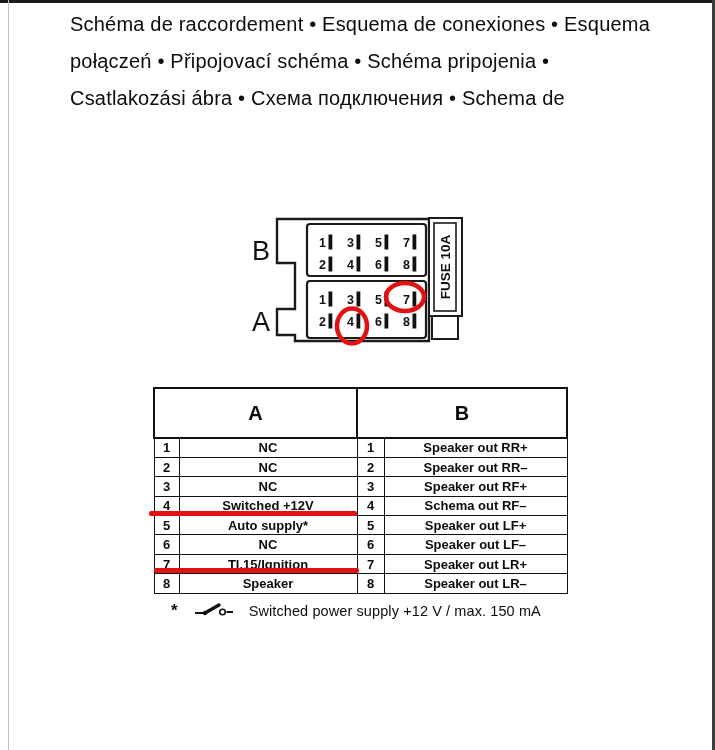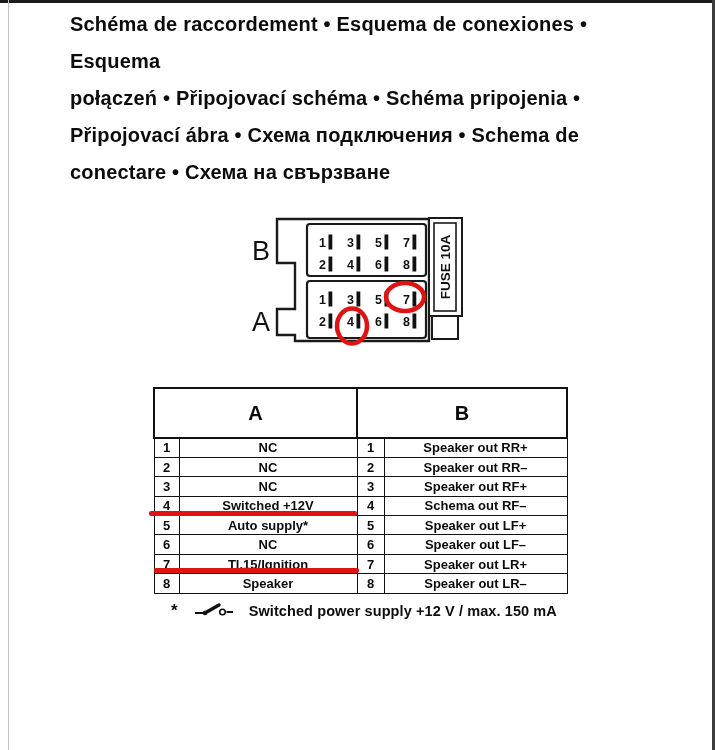--- a/index.html
+++ b/index.html
@@ -6,21 +6,21 @@
   .page{
     position:relative;width:715px;height:750px;background:#ffffff;overflow:hidden;
     font-family:"Liberation Sans",sans-serif;color:#0d0d0d;
   }
   .edge-top{position:absolute;left:0;top:0;width:715px;height:3px;background:#1b1b1b;}
   .edge-right{position:absolute;left:712px;top:0;width:3px;height:750px;background:#3c3c3c;}
   .edge-left{position:absolute;left:8px;top:0;width:1px;height:750px;background:#c4c4c4;}
 
   .title{
     position:absolute;left:70px;top:6px;width:600px;
-    font-size:20px;font-weight:bold;line-height:37px;letter-spacing:.2px;color:#0c0c0c;
+    font-size:20px;font-weight:normal;line-height:37px;letter-spacing:.2px;color:#0c0c0c;
   }
 
   .connector-svg{position:absolute;left:248px;top:213px;width:218px;height:138px;}
 
   .pinout{
     position:absolute;left:153px;top:387px;width:413px;
     border-collapse:collapse;table-layout:fixed;
   }
   .pinout th,.pinout td{
     border:1.5px solid #111;padding:0;text-align:center;vertical-align:middle;
@@ -34,37 +34,36 @@
     position:absolute;height:5px;background:#e01212;border-radius:2px;
   }
   .ul-a4{left:149px;top:511px;width:208px;}
   .ul-a7{left:154px;top:568px;width:205px;}
 
   .footnote{
     position:absolute;left:171px;top:601px;display:flex;align-items:center;
   }
   .footnote .star{font-size:17px;font-weight:bold;line-height:18px;}
   .footnote .switch{margin-left:17px;width:38px;height:20px;}
-  .footnote .note-text{margin-left:16px;font-size:14.5px;font-weight:bold;letter-spacing:.1px;}
+  .footnote .note-text{margin-left:16px;font-size:14.5px;font-weight:normal;letter-spacing:.1px;}
 
   svg text{font-family:"Liberation Sans",sans-serif;fill:#111;}
 </style>
 </head>
 <body>
 
 <div class="page">
   <div class="edge-top"></div>
   <div class="edge-right"></div>
   <div class="edge-left"></div>
 
   <div class="title">
     <div>Schéma de raccordement • Esquema de conexiones • Esquema</div>
     <div>połączeń • Připojovací schéma • Schéma pripojenia •</div>
-    <div>Připojovací ábra • Схема подключения • Schema de</div>
-    <div>conectare • Схема на свързване</div>
+    <div>Csatlakozási ábra • Схема подключения • Schema de</div>
   </div>
 
   <svg class="connector-svg" viewBox="0 0 218 138">
 
     <text x="13" y="47" font-size="27" text-anchor="middle" fill="#222">B</text>
     <text x="13" y="118" font-size="27" text-anchor="middle" fill="#222">A</text>
 
     <polygon points="29,6 181,6 181,128 47,128 47,122 29,122 29,96 47,96 47,50 29,50" fill="#fff" stroke="#1a1a1a" stroke-width="2.4"></polygon>
 
     <g>

